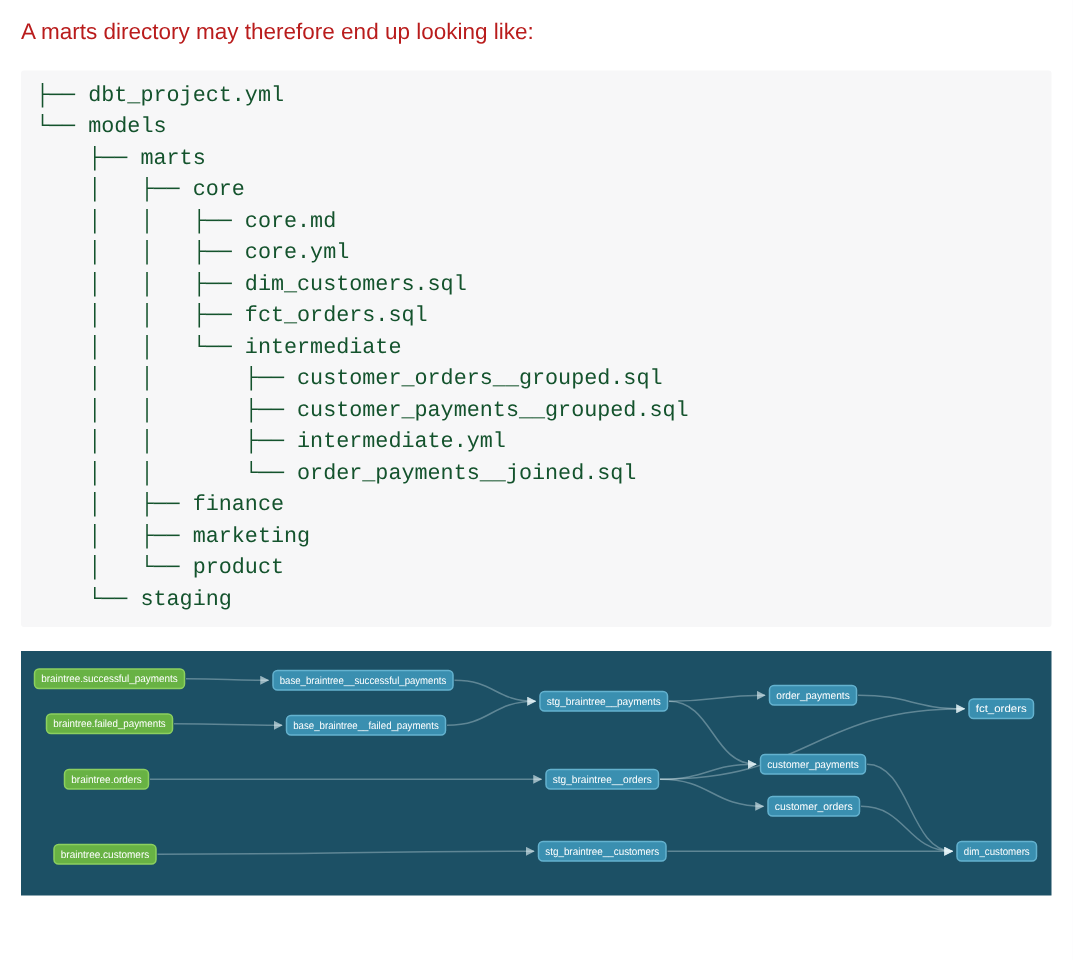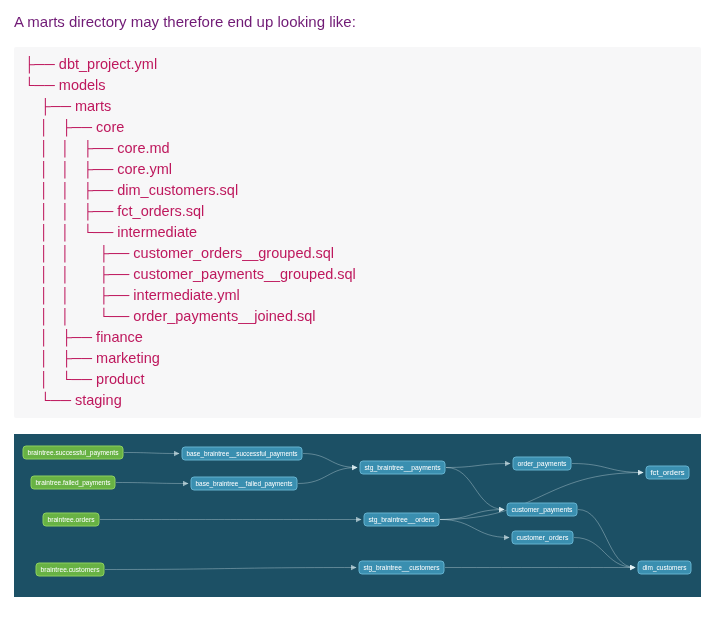--- a/index.html
+++ b/index.html
@@ -10,31 +10,31 @@
     height: 640px;
     font-family: "Liberation Sans", sans-serif;
     color: #13283e;
     overflow: hidden;
   }
   main { padding: 13px 14px 0 14px; }
   p.doc-para {
     margin: 0 0 15px 0;
     font-size: 15px;
     line-height: 1.25;
-    color: #701a75;
+    color: #b91c1c;
   }
   pre.code-block {
     margin: 0 0 16px 0;
     background: #f7f7f8;
     border-radius: 2px;
     padding: 7px 10px;
-    font-family: Liberation Sans, sans-serif;
+    font-family: Liberation Mono, monospace;
     font-size: 14.5px;
     line-height: 21px;
-    color: #be185d;
+    color: #14532d;
     white-space: pre;
     overflow: hidden;
   }
   figure.dag-figure {
     margin: 3px 0 0 0;
     padding: 0;
     line-height: 0;
   }
   #dag-svg { display: block; }
 </style>

